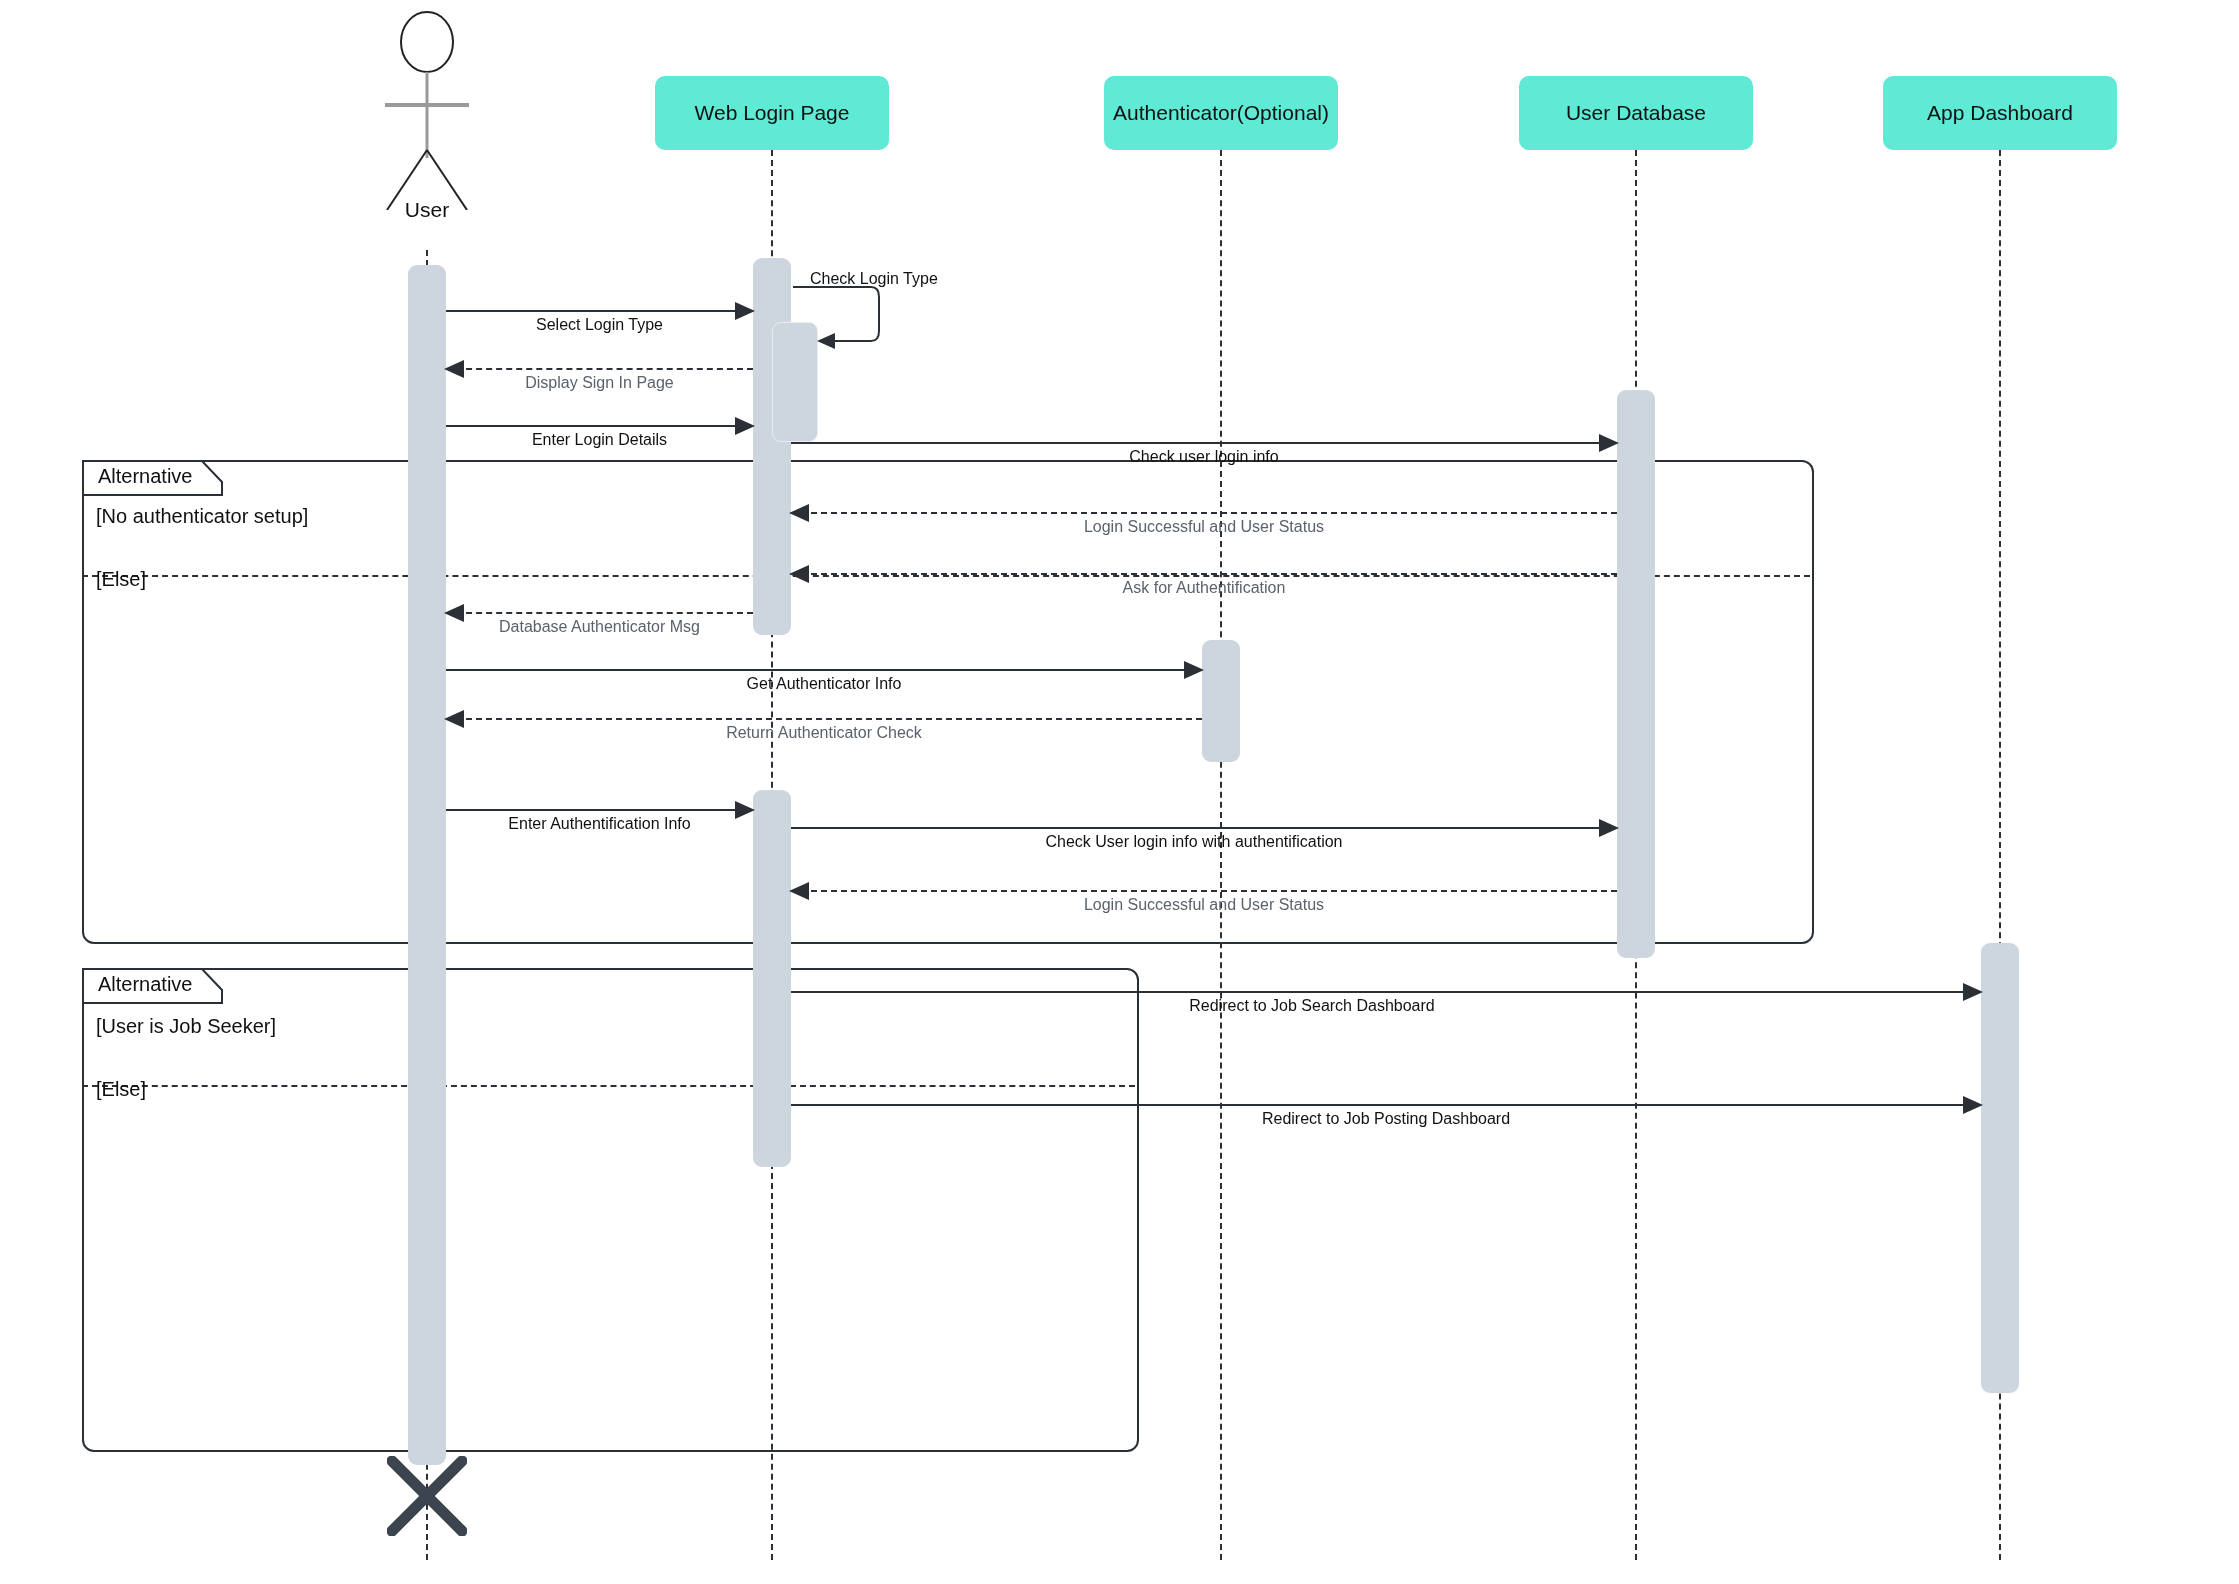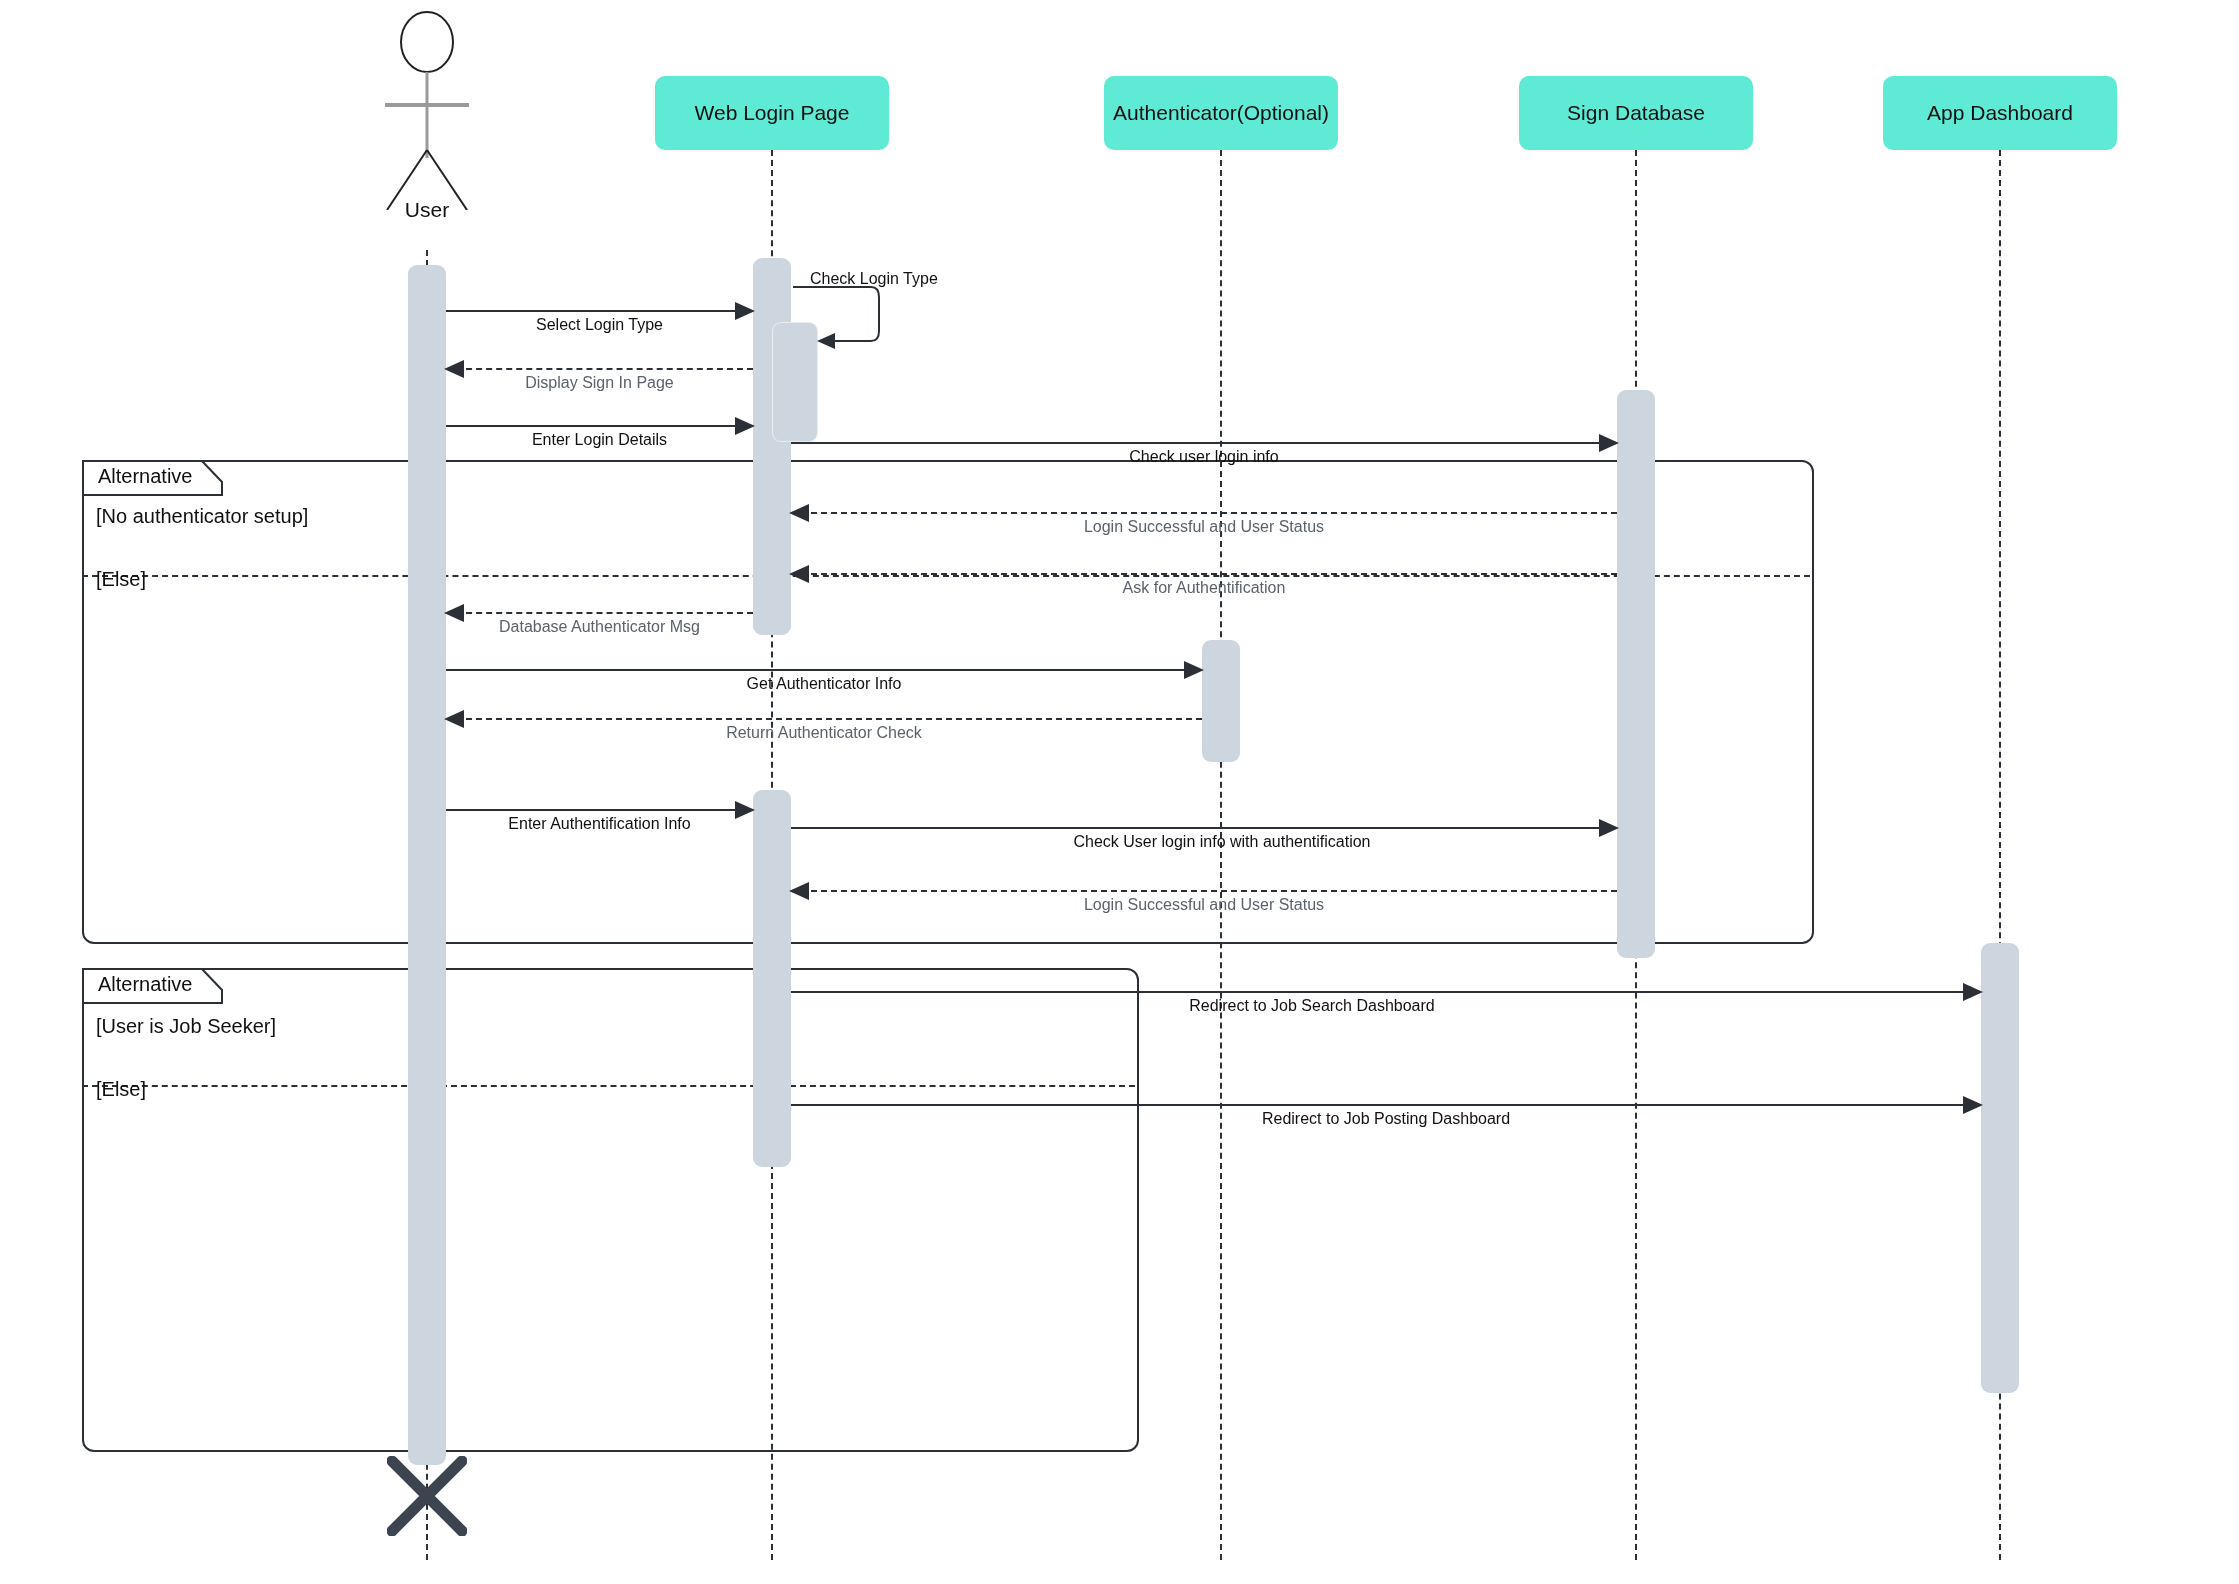--- a/index.html
+++ b/index.html
@@ -114,21 +114,21 @@
     <div class="actor-svg" style="left: 367px; top: 10px; width: 120px; height: 200px;"><svg width="120" height="200" viewBox="0 0 120 200">
         <ellipse cx="60" cy="32" rx="26" ry="30" fill="#fff" stroke="#222" stroke-width="2"></ellipse>
         <line x1="60" y1="62" x2="60" y2="148" stroke="#9a9a9a" stroke-width="3"></line>
         <line x1="18" y1="95" x2="102" y2="95" stroke="#9a9a9a" stroke-width="4"></line>
         <line x1="60" y1="140" x2="20" y2="200" stroke="#222" stroke-width="2"></line>
         <line x1="60" y1="140" x2="100" y2="200" stroke="#222" stroke-width="2"></line>
       </svg></div>
     <div class="actor-label" style="left: 347px; top: 198px; width: 160px;">User</div>
     <div class="participant" style="left: 655px; top: 76px; width: 234px; height: 74px;">Web Login Page</div>
     <div class="participant" style="left: 1104px; top: 76px; width: 234px; height: 74px;">Authenticator(Optional)</div>
-    <div class="participant" style="left: 1519px; top: 76px; width: 234px; height: 74px;">Sign Database</div>
+    <div class="participant" style="left: 1519px; top: 76px; width: 234px; height: 74px;">User Database</div>
     <div class="participant" style="left: 1883px; top: 76px; width: 234px; height: 74px;">App Dashboard</div>
     <div class="fragment" style="left: 82px; top: 460px; width: 1728px; height: 480px;"></div>
     <div style="position: absolute; left: 82px; top: 460px; width: 142px; height: 36px;"><svg width="142" height="36" viewBox="0 0 142 36">
         <path d="M 1 1 L 120 1 L 140 22 L 140 35 L 1 35 Z" fill="#ffffff" stroke="#2b2f36" stroke-width="2"></path>
       </svg></div>
     <div class="frag-label" style="left: 92px; top: 465px;">Alternative</div>
     <div class="frag-cond" style="left: 96px; top: 505px;">[No authenticator setup]</div>
     <div class="frag-divider" style="left: 82px; top: 575px; width: 1728px;"></div>
     <div class="frag-cond" style="left: 96px; top: 568px;">[Else]</div>
     <div class="fragment" style="left: 82px; top: 968px; width: 1053px; height: 480px;"></div>
@@ -200,21 +200,21 @@
     <div class="msg-label ret" style="left: 446px; top: 724px; width: 756px;">Return Authenticator Check</div>
     <div class="msg" style="left: 446px; top: 809px; width: 307px;">
       <div class="line"></div>
       <div class="head right"></div>
     </div>
     <div class="msg-label" style="left: 446px; top: 815px; width: 307px;">Enter Authentification Info</div>
     <div class="msg" style="left: 791px; top: 827px; width: 826px;">
       <div class="line"></div>
       <div class="head right"></div>
     </div>
-    <div class="msg-label" style="left: 791px; top: 833px; width: 806px; margin-left: 28px;">Check User login info with authentification</div>
+    <div class="msg-label" style="left: 791px; top: 833px; width: 806px;">Check User login info with authentification</div>
     <div class="msg dashed" style="left: 791px; top: 890px; width: 826px;">
       <div class="line"></div>
       <div class="head left"></div>
     </div>
     <div class="msg-label ret" style="left: 791px; top: 896px; width: 826px;">Login Successful and User Status</div>
     <div class="msg" style="left: 791px; top: 991px; width: 1190px;">
       <div class="line"></div>
       <div class="head right"></div>
     </div>
     <div class="msg-label" style="left: 791px; top: 997px; width: 1042px;">Redirect to Job Search Dashboard</div>

